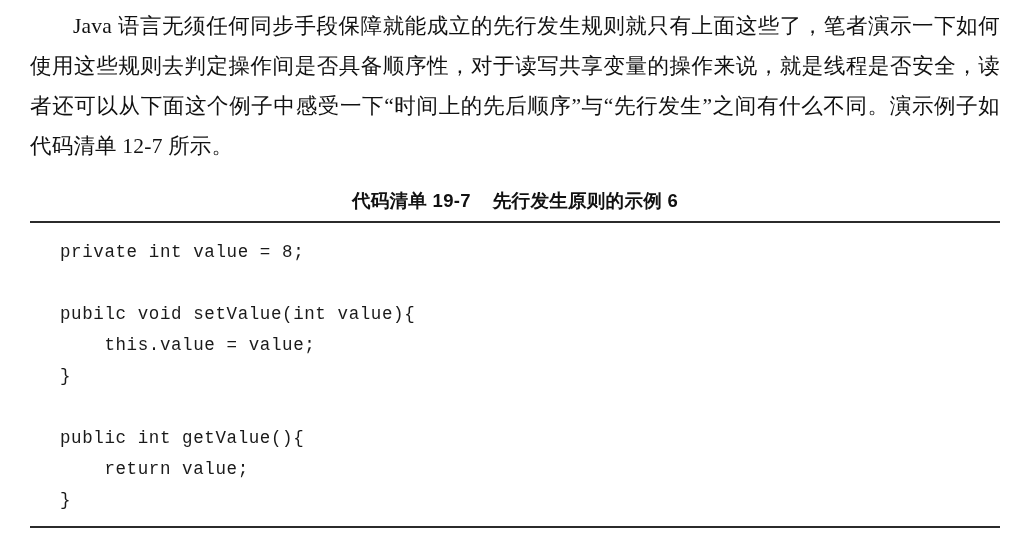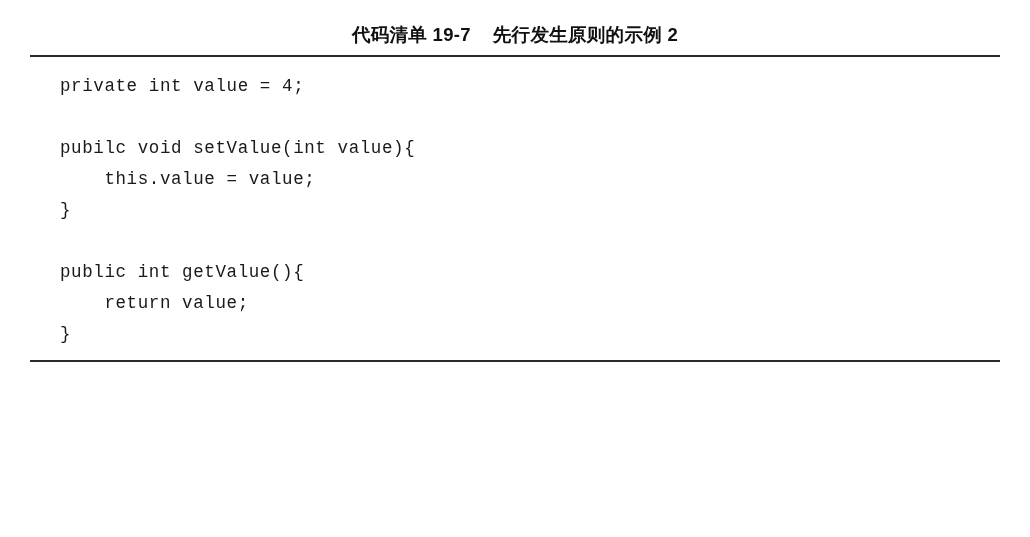--- a/index.html
+++ b/index.html
@@ -67,29 +67,30 @@
   }
   .code-area {
     min-height: 286px;
   }
 </style>
 </head>
 <body>
 
 <div class="page">
 
+  <p class="body-text">Java 语言无须任何同步手段保障就能成立的先行发生规则就只有上面这些了，笔者演示一下如何使用这些规则去判定操作间是否具备顺序性，对于读写共享变量的操作来说，就是线程是否安全，读者还可以从下面这个例子中感受一下“时间上的先后顺序”与“先行发生”之间有什么不同。演示例子如代码清单 12-7 所示。</p>
 
   <div class="caption">
-    <span>代码清单 19-7</span><span class="cap-gap"></span><span>先行发生原则的示例 2</span>
+    <span>代码清单 19-7</span><span class="cap-gap"></span><span>先行发生原则的示例 6</span>
   </div>
 
   <hr class="rule top">
 
   <div class="code-area">
-    <pre class="code-block">private int value = 4;
+    <pre class="code-block">private int value = 8;
 
 pubilc void setValue(int value){
     this.value = value;
 }
 
 public int getValue(){
     return value;
 }</pre>
   </div>
 

